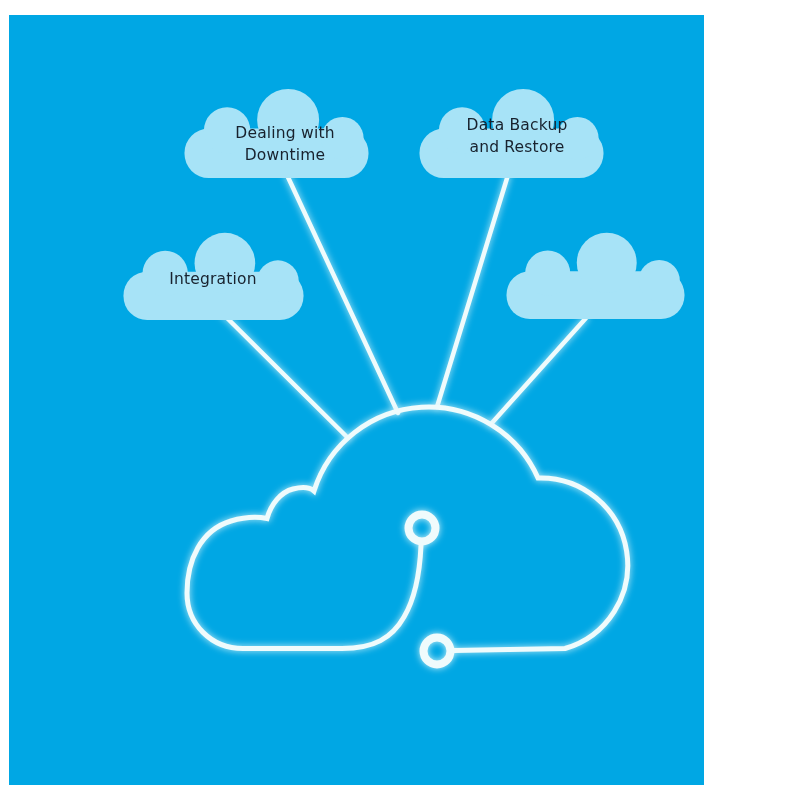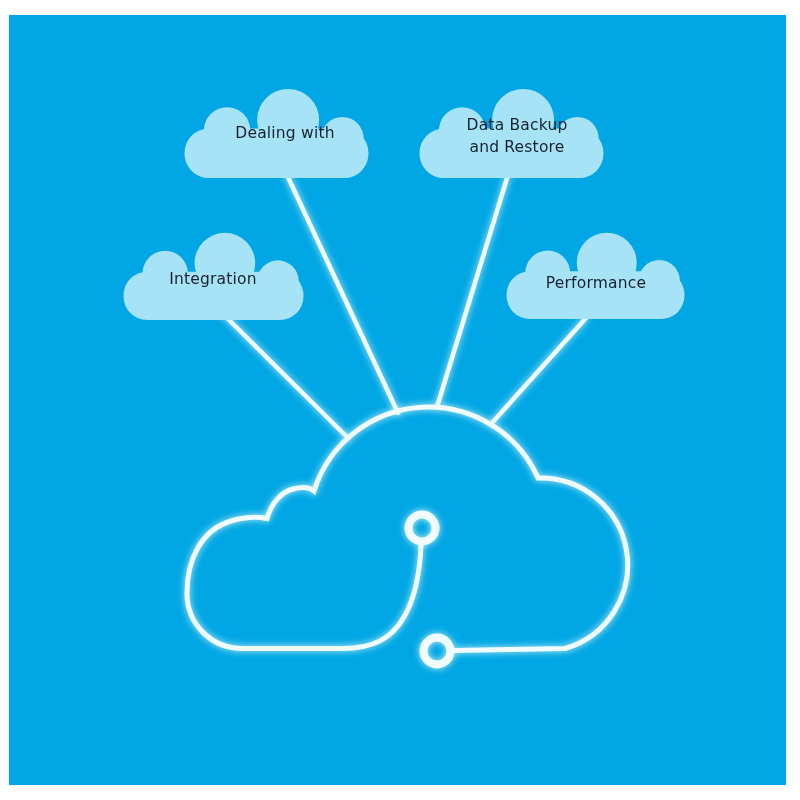--- a/index.html
+++ b/index.html
@@ -1,18 +1,18 @@
 <!DOCTYPE html>
 <html style="--page_bg: #ffffff; --canvas_bg: #00a7e4; --cloud_fill: #a7e3f7; --label_text: #18222e; --line: #effbfc; --glow: #c9f0f8;"><head>
 <meta charset="utf-8">
 <style>
   html, body { margin: 0; padding: 0; background: var(--page_bg, #ffffff); }
   .page {
     position: relative;
-    width: 800px; height: 800px;
+    width: 704px; height: 800px;
     overflow: hidden;
     font-family: "DejaVu Sans", "Liberation Sans", sans-serif;
   }
   .diagram-svg { position: absolute; left: 0; top: 0; }
   .canvas-rect { fill: var(--canvas_bg, #00a7e4); }
   .connector {
     stroke: var(--line, #effbfc);
     stroke-width: 4.5;
     stroke-linecap: round;
     fill: none;
@@ -87,28 +87,28 @@
                A 120 120 0 0 1 538 478
                A 87 87 0 0 1 565 648.5
                L 454 650.5"></path>
       <circle class="node-circle" cx="422" cy="528" r="13.5"></circle>
       <circle class="node-circle" cx="437" cy="651" r="13.5"></circle>
     </g>
   </svg>
 
   <div class="cloud-label" style="left:190px; top:122px; width:190px;">
     <span>Dealing with</span>
+    <span>Downtime</span>
   </div>
 
   <div class="cloud-label" style="left:422px; top:114px; width:190px;">
     <span>Data Backup</span>
     <span>and Restore</span>
   </div>
 
   <div class="cloud-label" style="left:118px; top:268px; width:190px;">
     <span>Integration</span>
   </div>
 
   <div class="cloud-label" style="left:501px; top:272px; width:190px;">
-    <span>Performance</span>
   </div>
 
 </div>
 
 </body></html>

